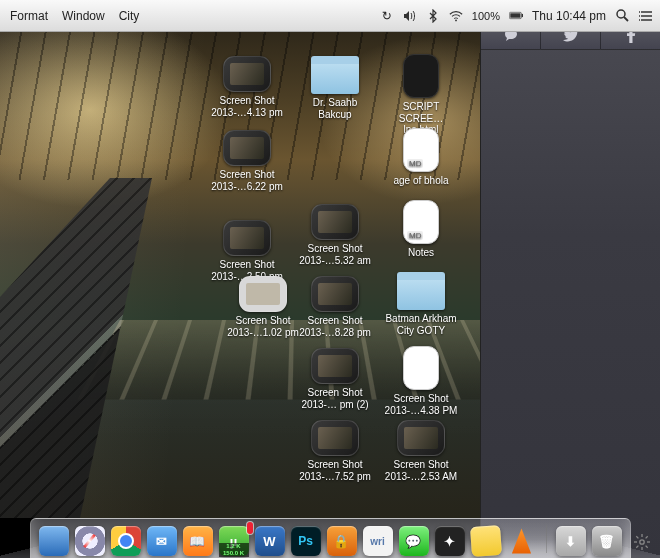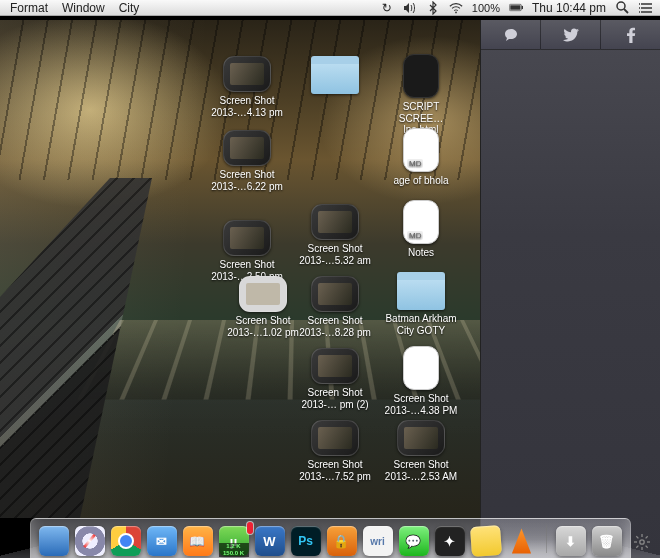--- a/index.html
+++ b/index.html
@@ -1,21 +1,21 @@
 <!DOCTYPE html>
 <html><head>
 <meta charset="utf-8">
 <style>
   * { margin: 0; padding: 0; box-sizing: border-box; }
   html, body { width: 660px; height: 558px; overflow: hidden; font-family: "Lucida Grande", "Helvetica Neue", sans-serif; }
   body { position: relative; background: #000; }
 
   
   .menubar {
-    position: absolute; top: 0; left: 0; right: 0; height: 16px;
+    position: absolute; top: 0; left: 0; right: 0; height: 32px;
     background: linear-gradient(#f9f9f9, #dcdcdc);
     border-bottom: 1px solid #aaa;
     display: flex; align-items: center; font-size: 12px; color: #222;
     z-index: 100;
   }
   .menubar .left { display: flex; gap: 14px; padding-left: 10px; }
   .menubar .left span { cursor: default; }
   .menubar .right { margin-left: auto; display: flex; align-items: center; gap: 9px; padding-right: 8px; }
   .menubar .right .ico { width: 14px; height: 14px; display: inline-flex; align-items: center; justify-content: center; font-size: 12px; }
   .menubar .right .clock { font-size: 12px; }
@@ -226,20 +226,21 @@
 <div class="desktop">
   <div class="platform"></div>
   <div class="escalator"></div>
   <div class="icons" id="icons">
       <div class="dicon" style="left: 208px; top: 36px;">
         <div class="glyph shot"></div>
         <span class="label">Screen Shot 2013-…4.13 pm</span>
       </div>
       <div class="dicon" style="left: 296px; top: 36px;">
         <div class="glyph folder"></div>
+        <span class="label">Dr. Saahb Bakcup</span>
       </div>
       <div class="dicon" style="left: 382px; top: 34px;">
         <div class="glyph doc dark"></div>
         <span class="label">SCRIPT SCREE…lpe.html</span>
       </div>
       <div class="dicon" style="left: 208px; top: 110px;">
         <div class="glyph shot"></div>
         <span class="label">Screen Shot 2013-…6.22 pm</span>
       </div>
       <div class="dicon" style="left: 382px; top: 108px;">

